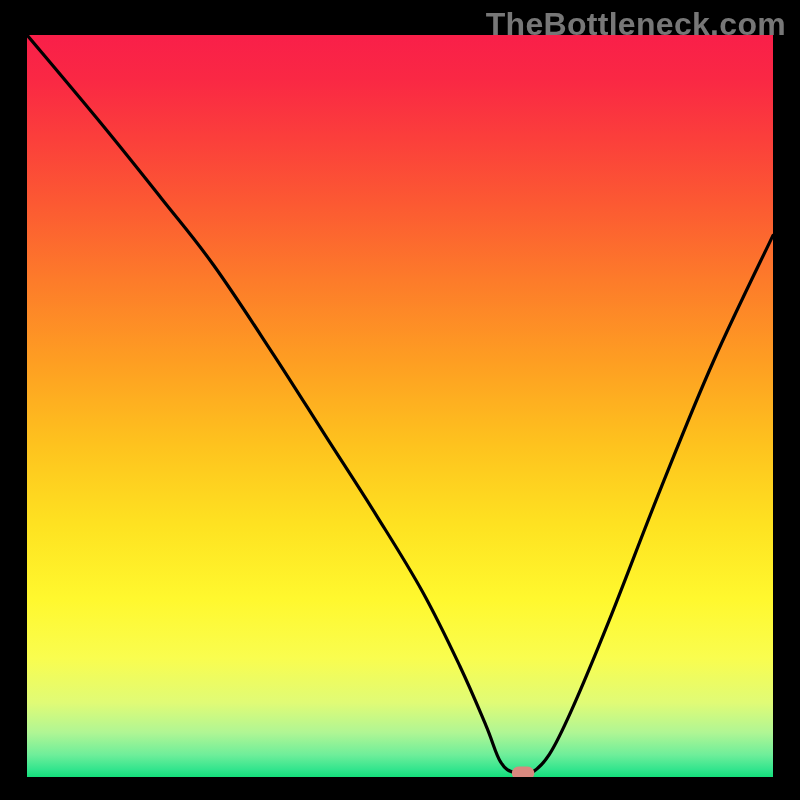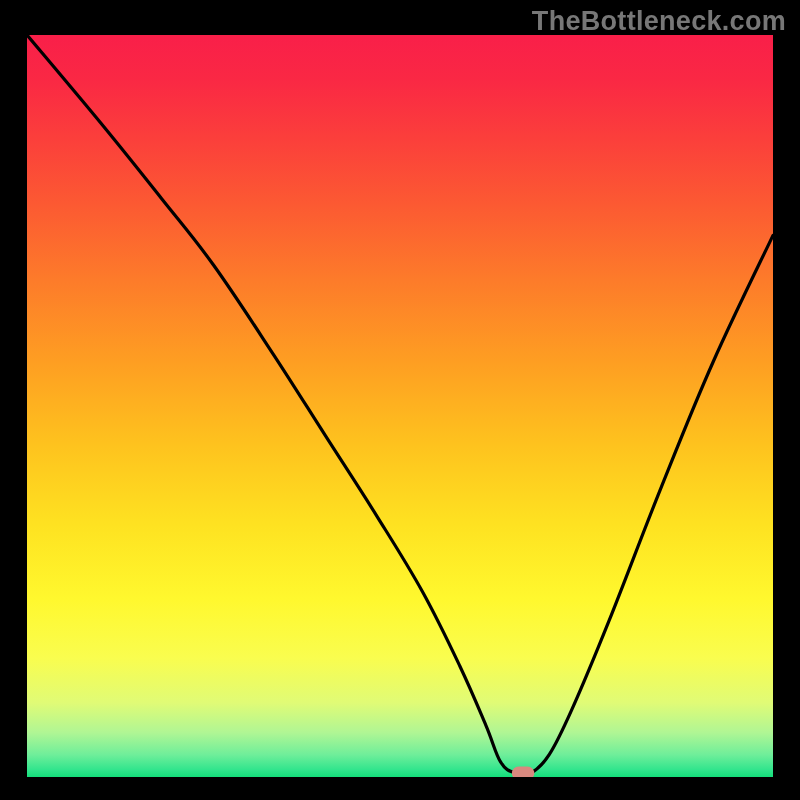--- a/index.html
+++ b/index.html
@@ -13,21 +13,21 @@
   .container {
     position: relative;
     width: 800px;
     height: 800px;
   }
   .watermark {
     position: absolute;
     top: 6px;
     right: 14px;
     font-family: Arial, Helvetica, sans-serif;
-    font-size: 27px;
+    font-size: 32px;
     font-weight: bold;
     color: #777;
     letter-spacing: 0.3px;
     z-index: 10;
   }
   .plot {
     position: absolute;
     left: 27px;
     top: 35px;
     width: 746px;

